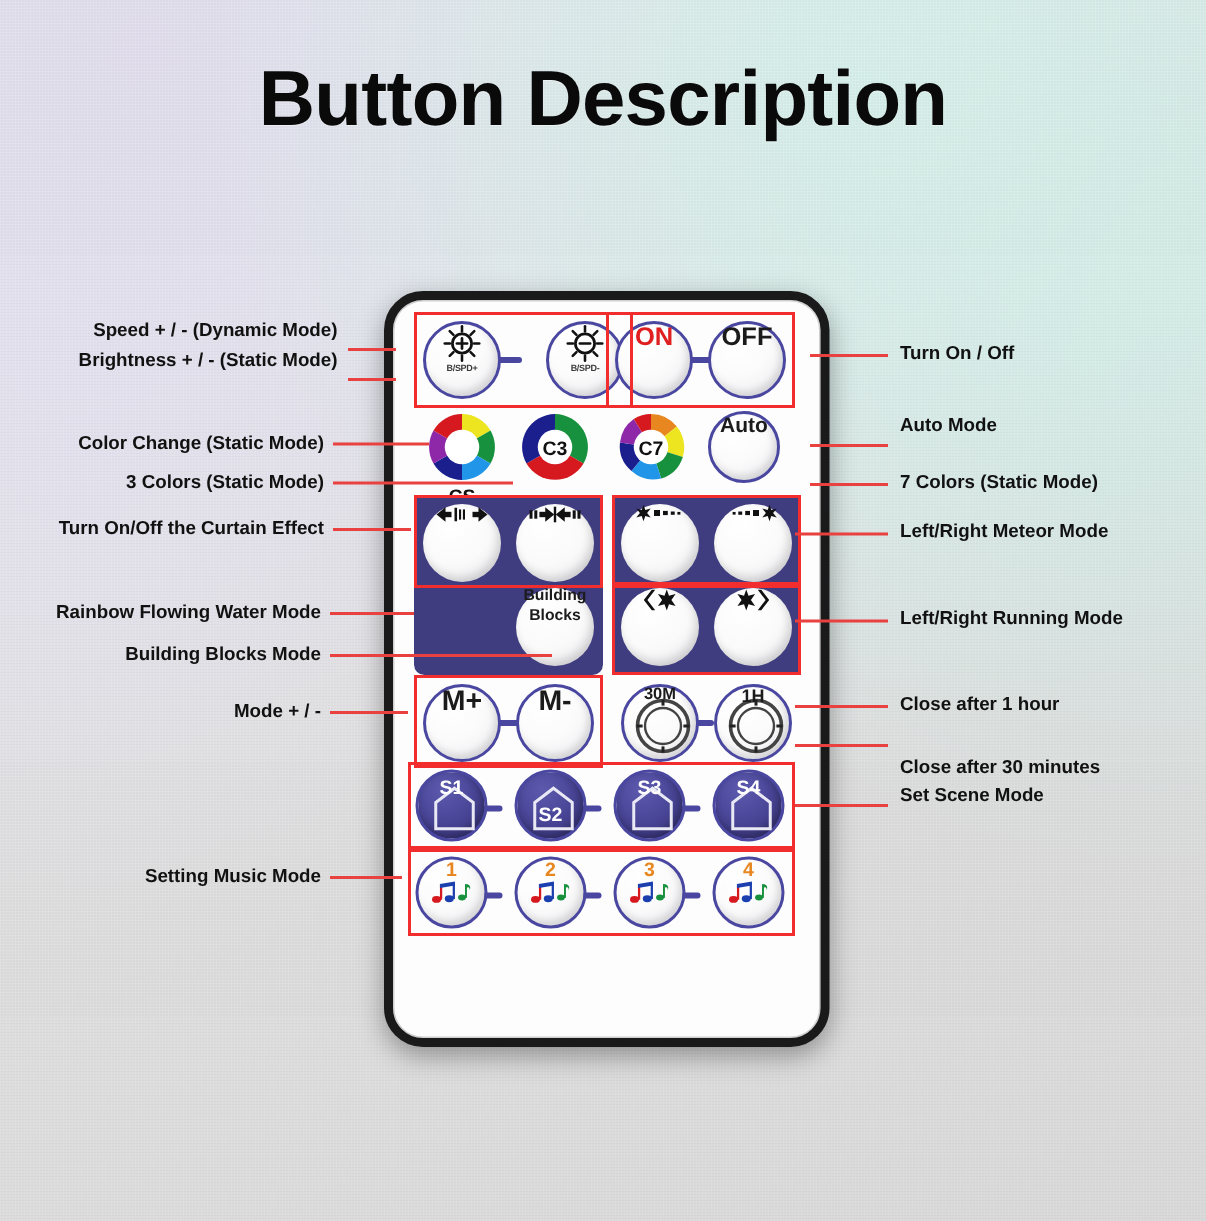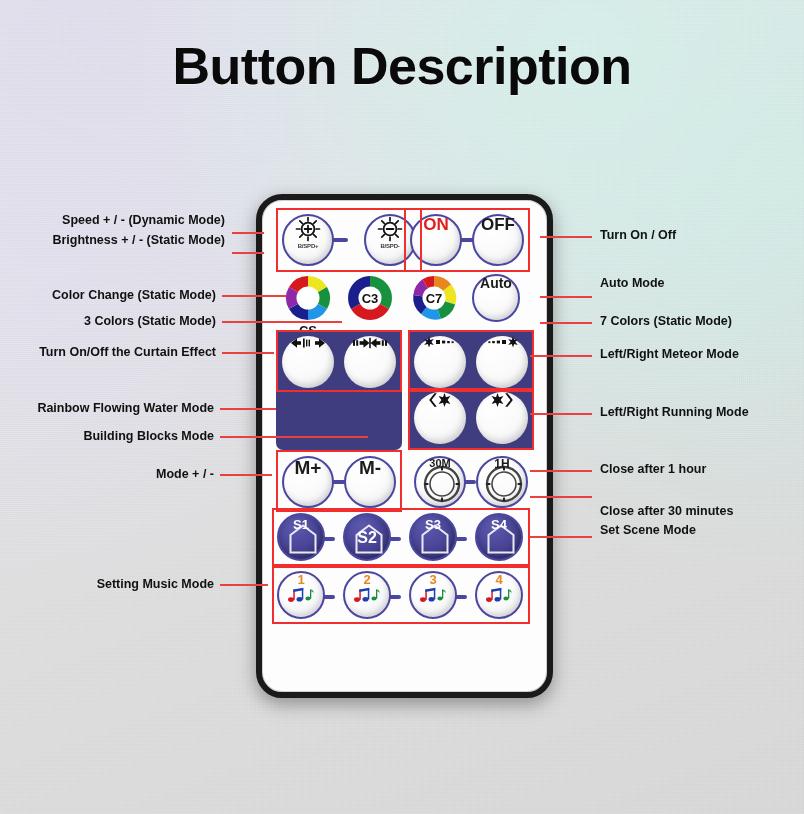--- a/index.html
+++ b/index.html
@@ -235,20 +235,24 @@
           <rect x="8.2" y="5" width="2.6" height="2.2"></rect>
           <rect x="12.8" y="4.6" width="3.2" height="2.8"></rect>
           <rect x="18" y="4" width="4" height="4"></rect>
           <path d="M29 0.5 L30.2 4 L33.8 3 L31.4 6 L33.8 9 L30.2 8 L29 11.5 L27.8 8 L24.2 9 L26.6 6 L24.2 3 L27.8 4 Z"></path>
         </g>
       </svg>
     </span>
   </div>
 
 
+  <div class="btn btn-plain" style="left:82px;top:192px;width:52px;height:52px;">
+    <span class="lbl" style="font-size:10.5px;">Building</span>
+    <span class="lbl" style="font-size:10.5px;margin-top:2px;">Blocks</span>
+  </div>
 
   <div class="btn btn-plain" style="left:152px;top:192px;width:52px;height:52px;">
     <span>
       <svg width="30" height="16" viewBox="0 0 30 16">
         <g fill="#111">
           <path d="M9.5 1.2 L4.2 8 L9.5 14.8 L11.8 14.8 L6.6 8 L11.8 1.2 Z"></path>
           <path d="M19.5 1 L21 5.2 L25.4 4 L22.6 8 L25.4 12 L21 10.8 L19.5 15 L18 10.8 L13.6 12 L16.4 8 L13.6 4 L18 5.2 Z"></path>
         </g>
       </svg>
     </span>
@@ -320,21 +324,21 @@
     </span>
     <span style="font-size:13px;font-weight:bold;color:#fff;position:relative;top:3px;">S1</span>
   </div>
 
   <div class="btn btn-navy" style="left:81px;top:313px;width:48px;height:48px;">
     <span style="position:absolute;left:10px;top:9px;">
       <svg width="28" height="30" viewBox="0 0 28 30">
         <path d="M14 1.5 L26.5 11 L26.5 28.5 L1.5 28.5 L1.5 11 Z" fill="none" stroke="#e9e9f5" stroke-width="2"></path>
       </svg>
     </span>
-    <span style="font-size:16px;font-weight:bold;color:#fff;position:relative;top:15px;">S2</span>
+    <span style="font-size:13px;font-weight:bold;color:#fff;position:relative;top:21px;">S2</span>
   </div>
 
   <div class="btn btn-navy" style="left:147px;top:313px;width:48px;height:48px;">
     <span style="position:absolute;left:10px;top:9px;">
       <svg width="28" height="30" viewBox="0 0 28 30">
         <path d="M14 1.5 L26.5 11 L26.5 28.5 L1.5 28.5 L1.5 11 Z" fill="none" stroke="#e9e9f5" stroke-width="2"></path>
       </svg>
     </span>
     <span style="font-size:13px;font-weight:bold;color:#fff;position:relative;top:3px;">S3</span>
   </div>

